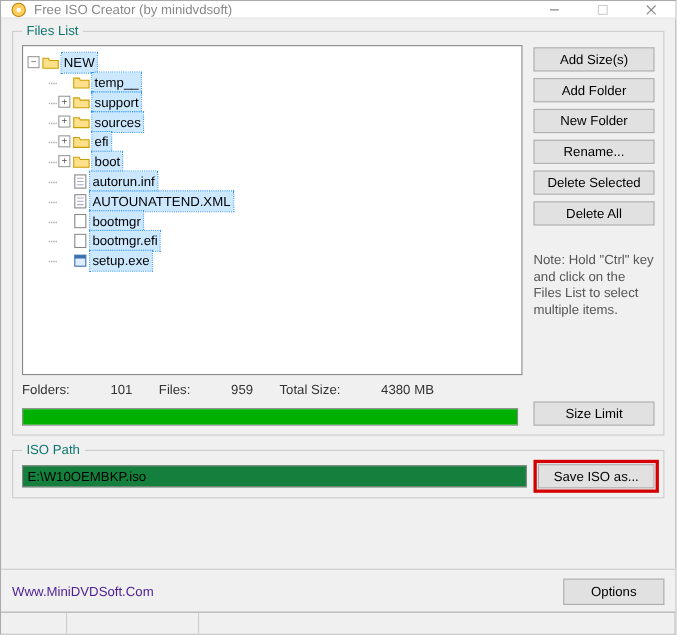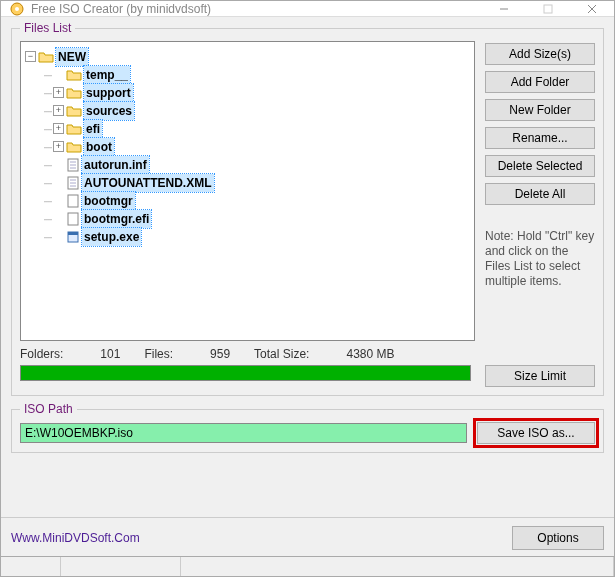--- a/index.html
+++ b/index.html
@@ -4,44 +4,44 @@
 <style>
   * { box-sizing: border-box; margin: 0; padding: 0; font-family: "Segoe UI", Tahoma, sans-serif; font-size: 12px; }
   body { background: #f0f0f0; width: 615px; height: 577px; overflow: hidden; }
   .window { width: 615px; height: 577px; background: #f0f0f0; border: 1px solid #aaa; display: flex; flex-direction: column; }
   .titlebar { height: 16px; background: #fff; display: flex; align-items: center; padding: 0 0 0 8px; border-bottom: 1px solid #ddd; }
   .titlebar .icon { width: 16px; height: 16px; margin-right: 6px; }
   .titlebar .title { color: #888; flex: 1; }
   .titlebar .winbtn { width: 44px; height: 30px; display: flex; align-items: center; justify-content: center; color: #888; }
   .body { flex: 1; padding: 4px 10px 8px 10px; display: flex; flex-direction: column; }
   fieldset { border: 1px solid #ccc; margin-bottom: 6px; padding: 6px 8px 8px 8px; }
-  fieldset legend { color: #701a75; padding: 0 4px; }
+  fieldset legend { color: #0f766e; padding: 0 4px; }
   .files-row { display: flex; gap: 10px; }
   .tree-wrap { flex: 1; }
   .tree { background: #fff; border: 1px solid #888; height: 300px; overflow: auto; padding: 4px 4px; }
   .tree ul { list-style: none; }
   .tree li { white-space: nowrap; line-height: 18px; }
   .tree .row { display: inline-flex; align-items: center; gap: 2px; }
   .tree .dots { color: #aaa; letter-spacing: -2px; }
   .exp { width: 11px; height: 11px; border: 1px solid #999; display: inline-flex; align-items: center; justify-content: center; font-size: 9px; line-height: 9px; color: #555; background: #fff; }
   .folder-ico svg, .file-ico svg { vertical-align: middle; }
   .tree .lbl { padding: 0 2px; }
-  .tree .sel .lbl { background: #cce8ff; outline: 1px dotted #3399ff; font-weight: bold; }
+  .tree .sel .lbl { background: #cce8ff; outline: 1px dotted #3399ff; }
   .rt { width: 110px; display: flex; flex-direction: column; gap: 6px; padding-top: 2px; }
   button.btn { height: 22px; background: #e1e1e1; border: 1px solid #adadad; padding: 0 6px; cursor: default; }
   .note { color: #555; margin-top: 18px; line-height: 15px; }
   .stats { display: flex; gap: 24px; margin-top: 6px; color: #333; align-items: center; }
   .stats .pair { display: flex; gap: 37px; }
-  .bar-row { display: flex; gap: 14px; align-items: flex-start; margin-top: 4px; }
+  .bar-row { display: flex; gap: 14px; align-items: flex-end; margin-top: 4px; }
   .bar { flex: 1; height: 16px; border: 1px solid #888; background: #fff; position: relative; }
   .bar .fill { position: absolute; left: 0; top: 0; bottom: 0; width: 100%; background: #00b000; }
   .sizebtn { width: 110px; }
   .iso-row { display: flex; gap: 10px; align-items: center; }
-  .iso-input { flex: 1; height: 20px; border: 1px solid #888; background: #86efac; padding: 0 4px; }
-  .saveiso { width: 118px; }
+  .iso-input { flex: 1; height: 20px; border: 1px solid #888; background: #15803d; padding: 0 4px; }
+  .saveiso { width: 106px; }
   .bottom { padding: 8px 10px 6px 10px; border-top: 1px solid #ccc; background: #f0f0f0; display: flex; align-items: center; }
   .bottom .link { color: #4c1d95; }
   .bottom .spacer { flex: 1; }
   .bottom button { width: 92px; height: 24px; margin-left: 14px; }
   .hl-red { outline: 3px solid #d40000; outline-offset: 1px; }
   .statusbar { height: 20px; border-top: 1px solid #aaa; background: #f0f0f0; display: flex; }
   .statusbar .seg { border-right: 1px solid #ccc; height: 100%; }
 </style>
 </head>
 <body>

